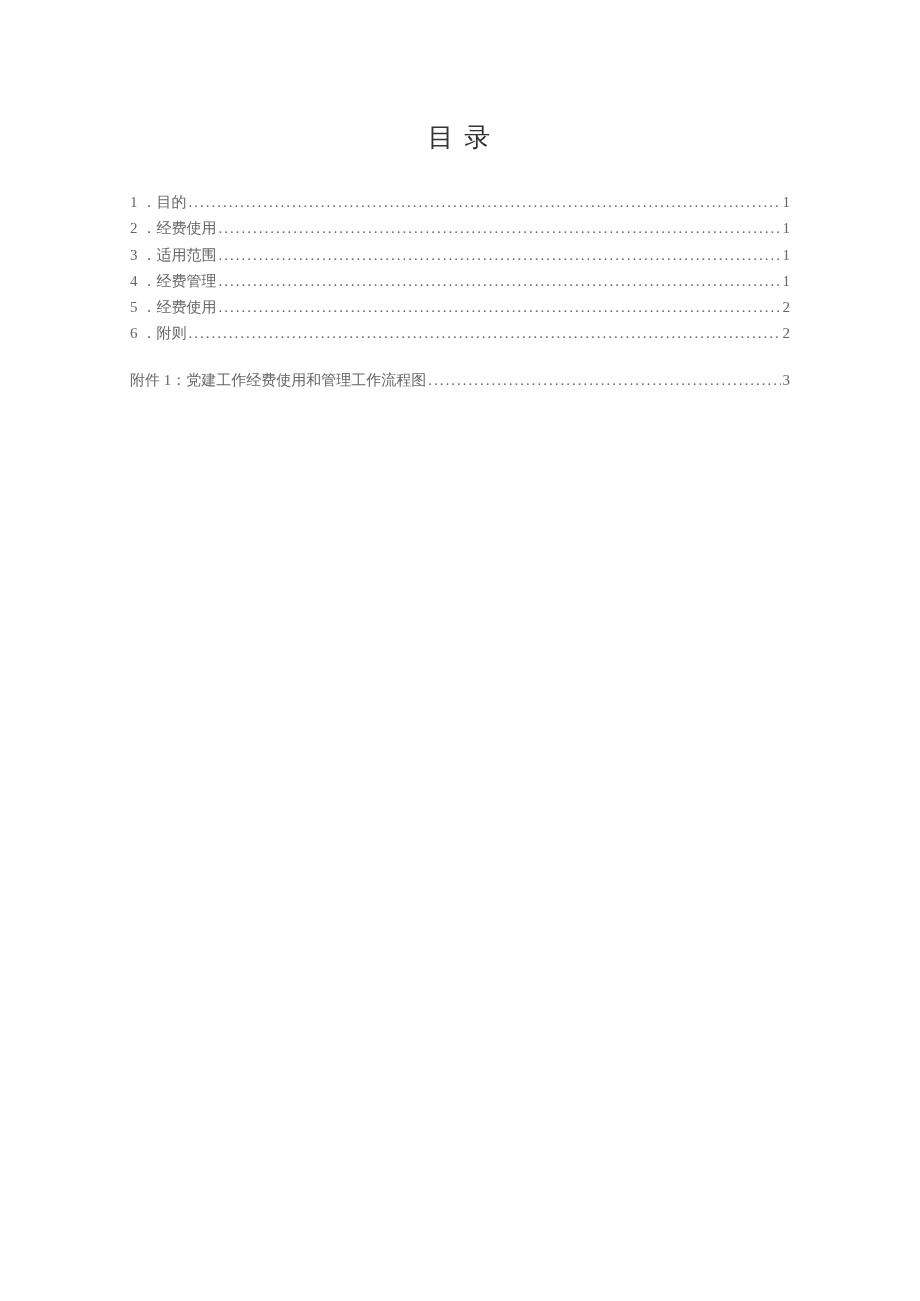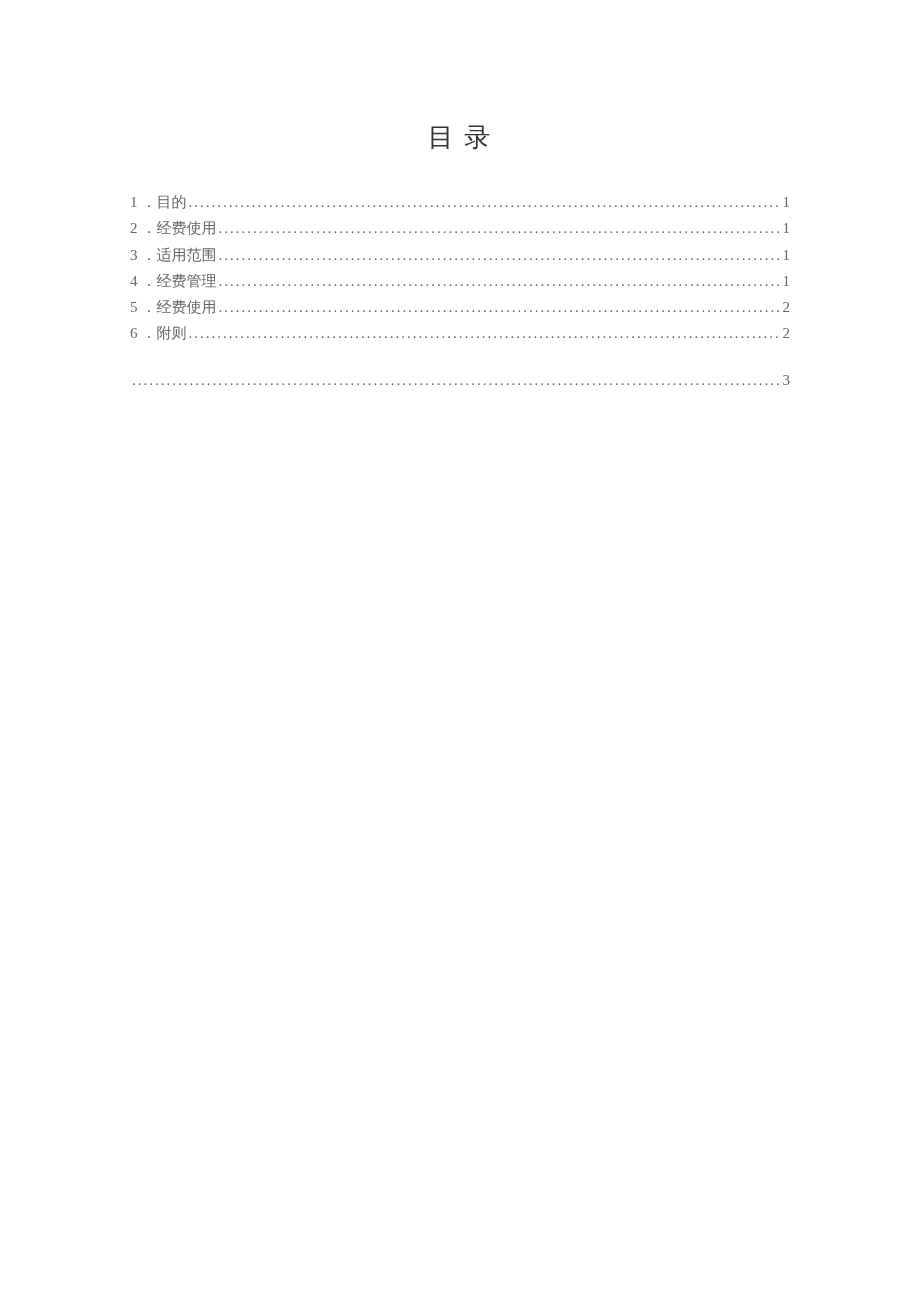--- a/index.html
+++ b/index.html
@@ -96,16 +96,17 @@
   <div class="toc-entry">
     <span class="toc-num">6</span>
     <span class="toc-label">．附则</span>
     <span class="toc-dots"></span>
     <span class="toc-page">2</span>
   </div>
 
   <div class="spacer"></div>
 
   <div class="toc-entry">
+    <span class="toc-label">附件 1：党建工作经费使用和管理工作流程图</span>
     <span class="toc-dots"></span>
     <span class="toc-page">3</span>
   </div>
 </div>
 
 </body></html>

